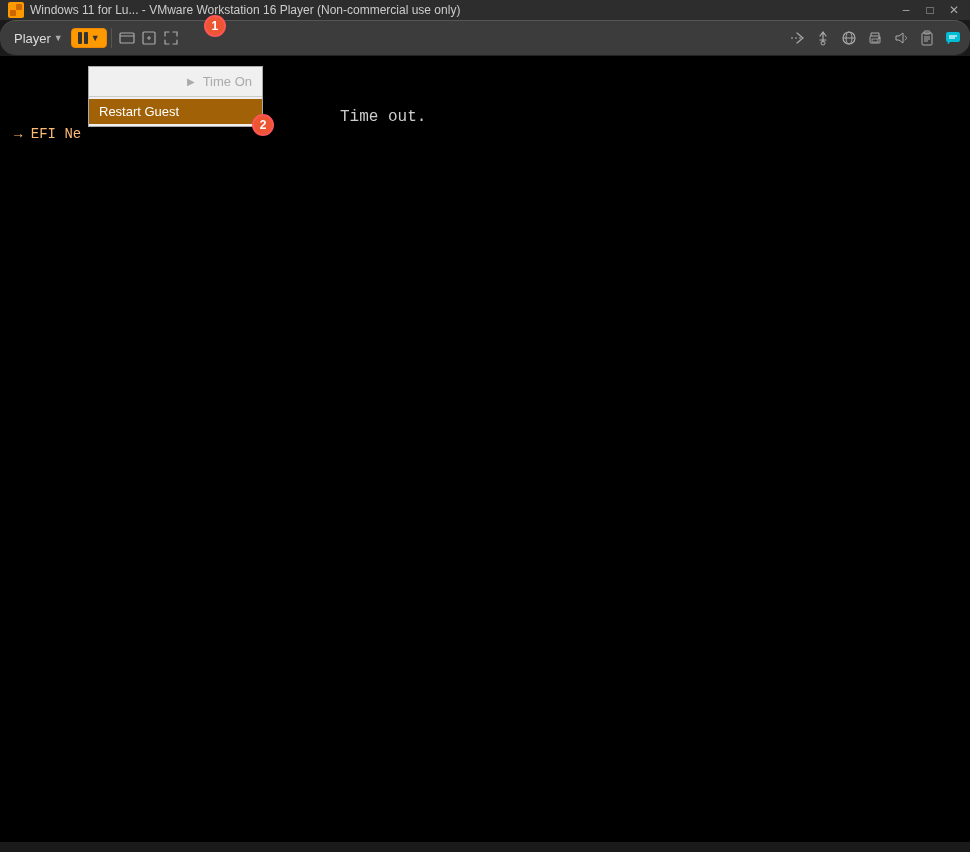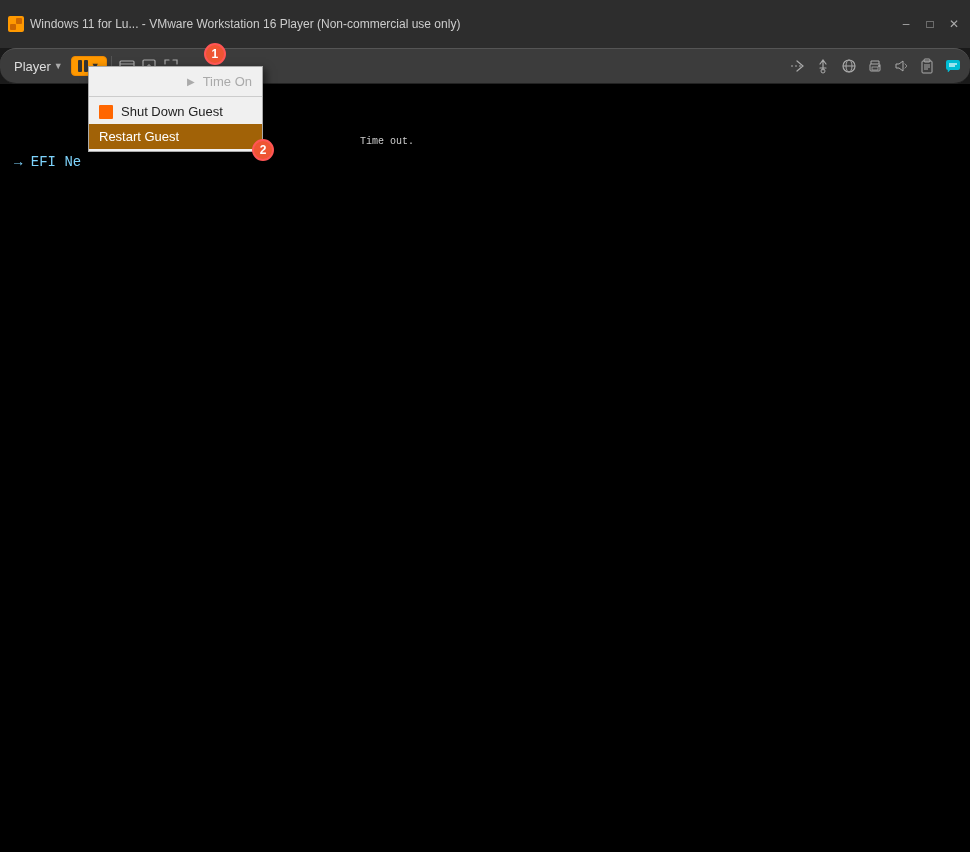--- a/index.html
+++ b/index.html
@@ -8,21 +8,21 @@
       height: 852px;
       background: #1a1a1a;
       font-family: 'Segoe UI', Tahoma, sans-serif;
       overflow: hidden;
       position: relative;
     }
 
     
     .titlebar {
       width: 100%;
-      height: 48px;
+      height: 20px;
       background: #2d2d2d;
       display: flex;
       align-items: center;
       justify-content: space-between;
       padding: 0 8px;
       position: relative;
     }
     .titlebar-left {
       display: flex;
       align-items: center;
@@ -229,35 +229,34 @@
       height: calc(852px - 66px);
       background: #000;
       position: relative;
     }
 
     
     .efi-text {
       position: absolute;
       top: 70px;
       left: 14px;
-      color: #7dd3fc;
+      color: #fdba74;
       font-family: 'Courier New', monospace;
       font-size: 14px;
     }
 
     
     .timeout-text {
       position: absolute;
       top: 52px;
       left: 50%;
       transform: translateX(-30px);
       color: #ccc;
       font-family: 'Courier New', monospace;
-      font-size: 10px;
-      margin-left: 20px;
+      font-size: 16px;
     }
   </style>
 </head>
 <body>
 
 <div class="titlebar">
   <div class="titlebar-left">
     <div class="vm-icon">
       <svg width="14" height="14" viewBox="0 0 14 14">
         <rect x="1" y="1" width="6" height="6" fill="#f90" rx="1"></rect>
@@ -365,24 +364,20 @@
     </div>
   </div>
 </div>
 
 <div class="dropdown-menu">
   <div class="menu-item disabled">
     <span class="menu-chevron">▶</span>
     <span>Time On</span>
   </div>
   <div class="menu-divider"></div>
-  <div class="menu-item">
-    <div class="menu-icon-orange"></div>
-    <span>Shut Down Guest</span>
-  </div>
   <div class="menu-item highlighted" style="position:relative;">
     <span>Restart Guest</span>
 
     <div class="badge" style="position:absolute; bottom:-12px; right:-12px; z-index:200;">2</div>
   </div>
 </div>
 
 <div class="vm-screen">
   <div class="efi-text">
     <span>→ EFI Ne</span>

